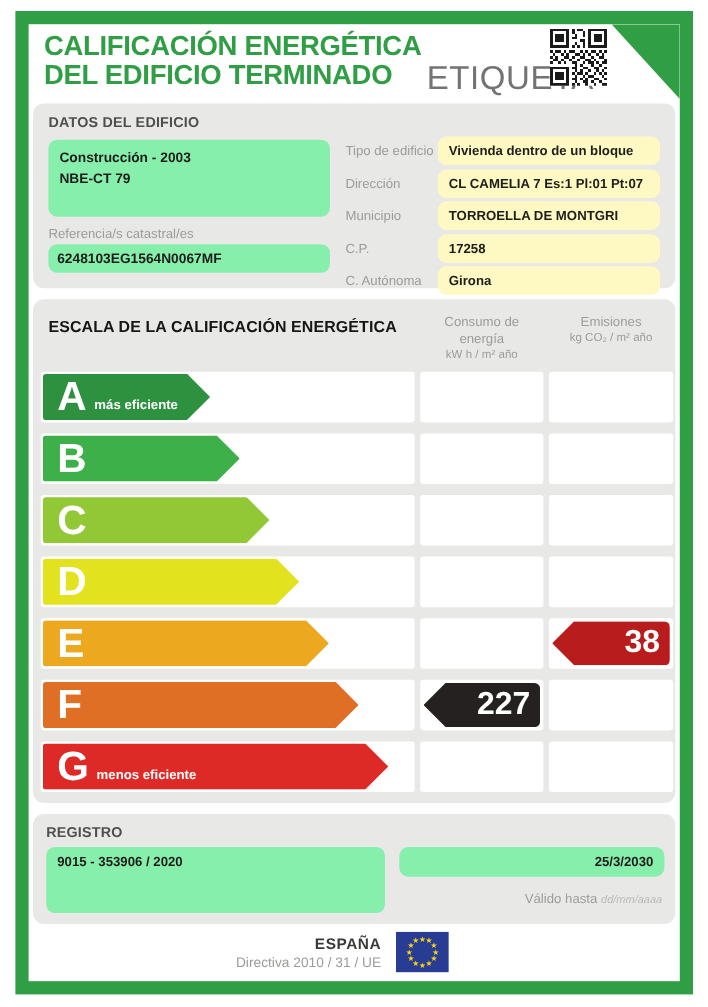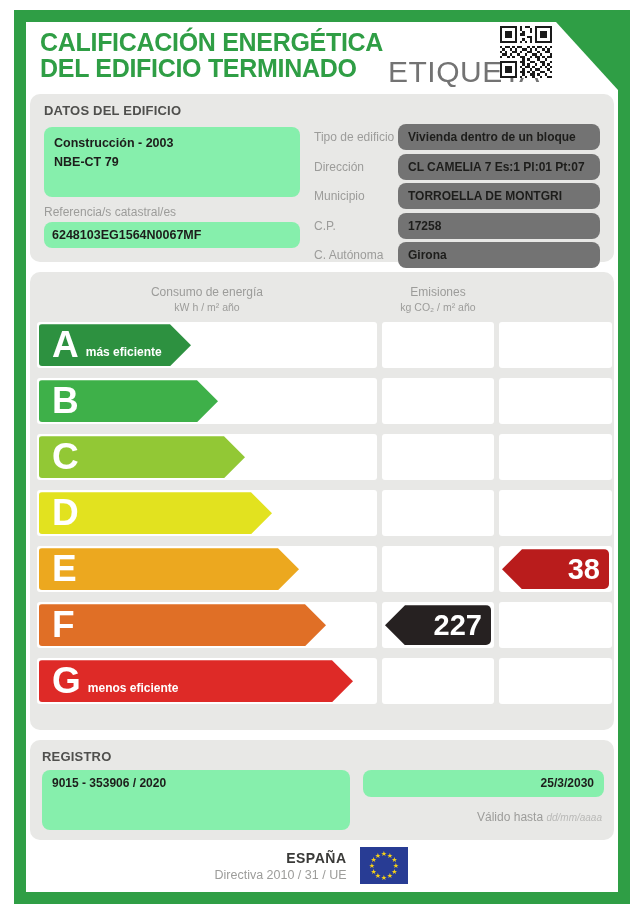--- a/index.html
+++ b/index.html
@@ -38,21 +38,21 @@
   
   .panel-datos { height:168px; padding:9px 14px 6px; }
   .datos-grid { display:flex; gap:14px; margin-top:6px; }
   .datos-left { width:256px; }
   .normativa-box { height:70px; margin-top:3px; padding:7px 10px; font-weight:bold; font-size:12.5px; line-height:1.55; }
   .ref-label { margin-top:8px; }
   .ref-box { height:26px; line-height:26px; margin-top:3px; padding:0 8px; font-weight:bold; font-size:12.5px; }
   .datos-right { flex:1; display:flex; flex-direction:column; gap:3.5px; }
   .field-row { display:flex; align-items:center; height:26px; }
   .field-row .field-label { width:84px; flex:none; }
-  .field-value { flex:1; height:26px; line-height:26px; padding:0 10px; font-weight:bold; font-size:12px; background:#737373; border-radius:8px; white-space:nowrap; }
+  .field-value { flex:1; height:26px; line-height:26px; padding:0 10px; font-weight:bold; font-size:12px; background:#fef9c3; border-radius:8px; white-space:nowrap; }
   
   .panel-escala { height:458px; padding:10px 6px 16px 7px; }
   .escala-grid { display:grid; grid-template-columns:340px 112px 113px; column-gap:5px; }
   .escala-head { margin-bottom:8px; }
   .escala-title { font-size:14.5px; font-weight:bold; color:#161614; padding:8px 0 0 7px; letter-spacing:0.1px; }
   .col-head { text-align:center; color:#9c9c9a; font-size:12px; line-height:1.3; padding-top:3px; }
   .col-unit { font-size:10.5px; }
   .scale-row { height:46px; margin-bottom:10px; }
   .strip { background:#fff; border-radius:3px; padding:2px 0 2px 2px; }
   .arrow {
@@ -135,20 +135,21 @@
           <div class="field-row">
             <span class="field-label">C. Autónoma</span>
             <div class="field-value">Girona</div>
           </div>
         </div>
       </div>
     </section>
 
     <section class="panel panel-escala">
       <div class="escala-grid escala-head">
+        <div class="escala-title">ESCALA DE LA CALIFICACIÓN ENERGÉTICA</div>
         <div class="col-head">
           <div>Consumo de energía</div>
           <div class="col-unit">kW h / m² año</div>
         </div>
         <div class="col-head">
           <div>Emisiones</div>
           <div class="col-unit">kg CO₂ / m² año</div>
         </div>
       </div>
 

